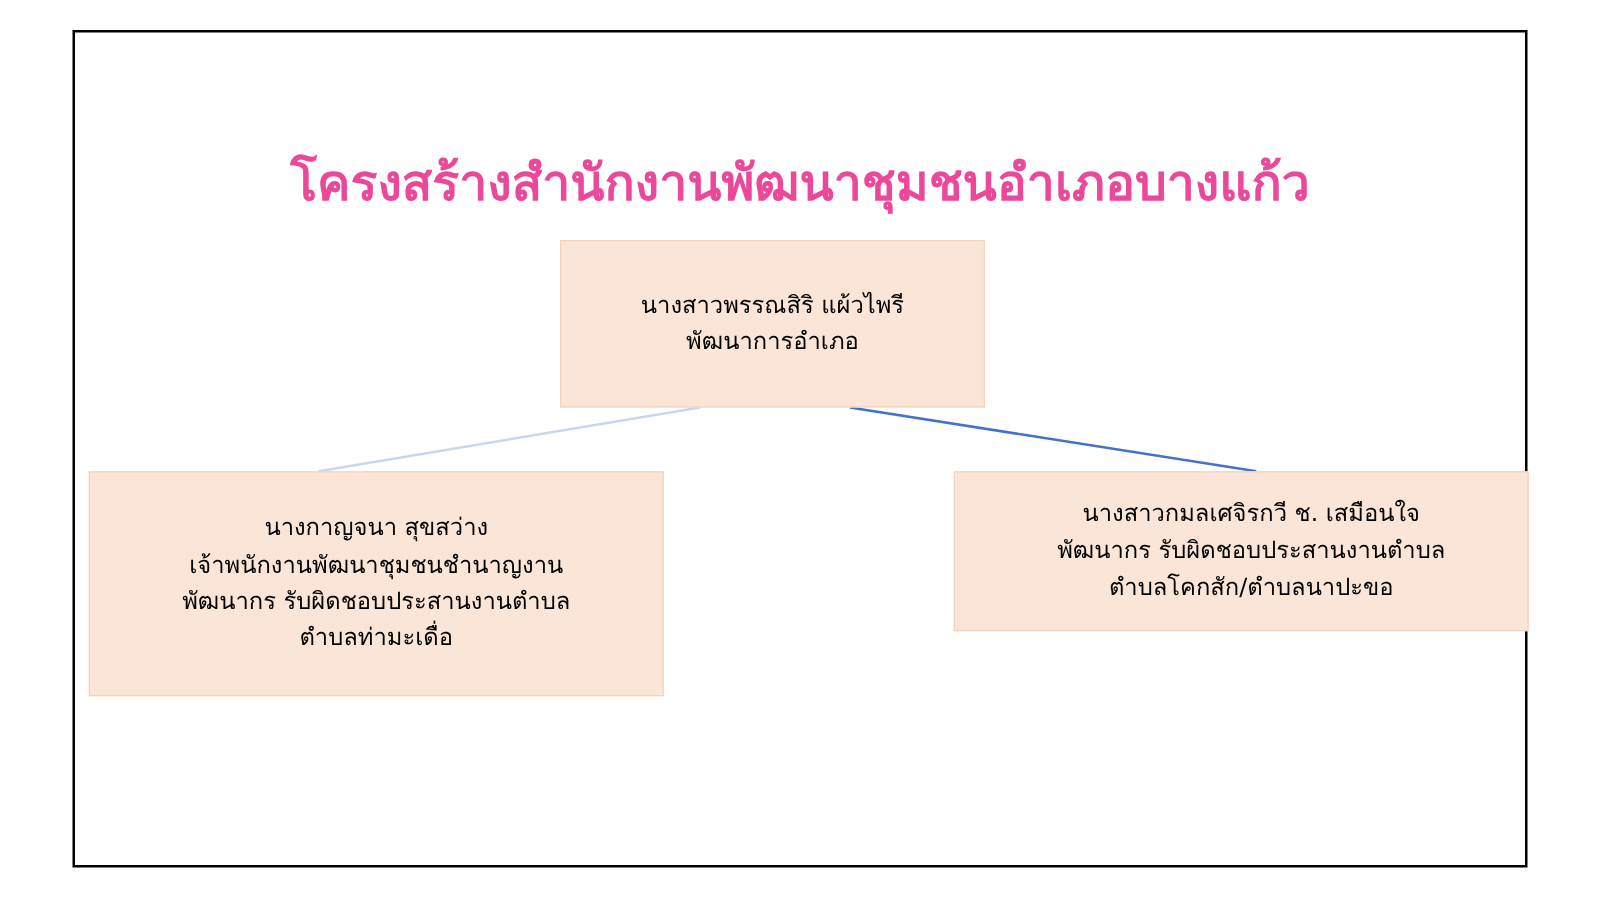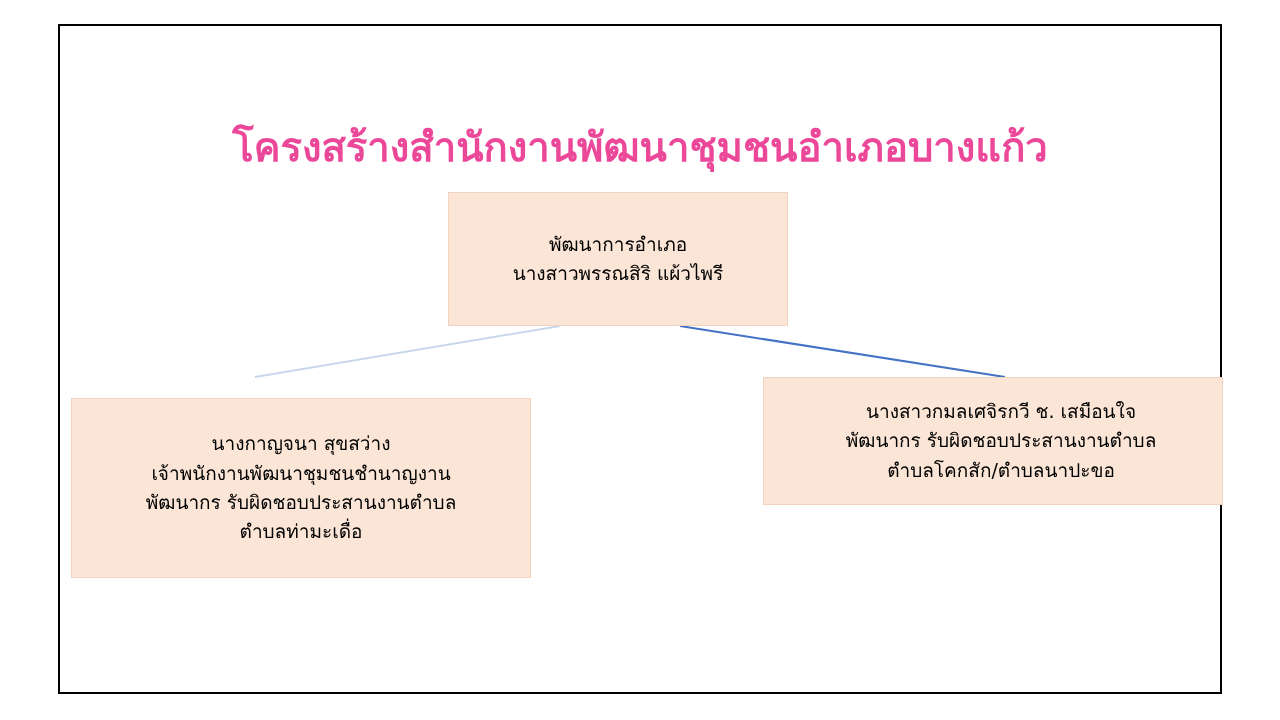--- a/index.html
+++ b/index.html
@@ -73,21 +73,20 @@
     top: 166px;
     width: 340px;
     height: 134px;
     font-size: 19px;
   }
   #node-left {
     left: 11px;
     top: 351px;
     width: 460px;
     height: 180px;
-    margin-top: 21px;
   }
   #node-right {
     left: 703px;
     top: 351px;
     width: 460px;
     height: 128px;
     padding-left: 24px;
   }
 </style>
 </head>
@@ -96,22 +95,22 @@
 <div id="slide">
 
   <svg class="connector-layer" id="canvas" viewBox="0 0 1160 666" preserveAspectRatio="none">
     <line x1="500" y1="300" x2="195" y2="351" stroke="#c9d7ee" stroke-width="2"></line>
     <line x1="620" y1="300" x2="945" y2="351" stroke="#4472c4" stroke-width="2"></line>
   </svg>
 
   <div id="title">โครงสร้างสำนักงานพัฒนาชุมชนอำเภอบางแก้ว</div>
 
   <div class="node" id="node-top">
+    <span class="line">นางสาวพรรณสิริ  แผ้วไพรี</span>
     <span class="line">พัฒนาการอำเภอ</span>
-    <span class="line">นางสาวพรรณสิริ  แผ้วไพรี</span>
   </div>
 
   <div class="node" id="node-left">
     <span class="line">นางกาญจนา  สุขสว่าง</span>
     <span class="line">เจ้าพนักงานพัฒนาชุมชนชำนาญงาน</span>
     <span class="line">พัฒนากร รับผิดชอบประสานงานตำบล</span>
     <span class="line">ตำบลท่ามะเดื่อ</span>
   </div>
 
   <div class="node" id="node-right">

